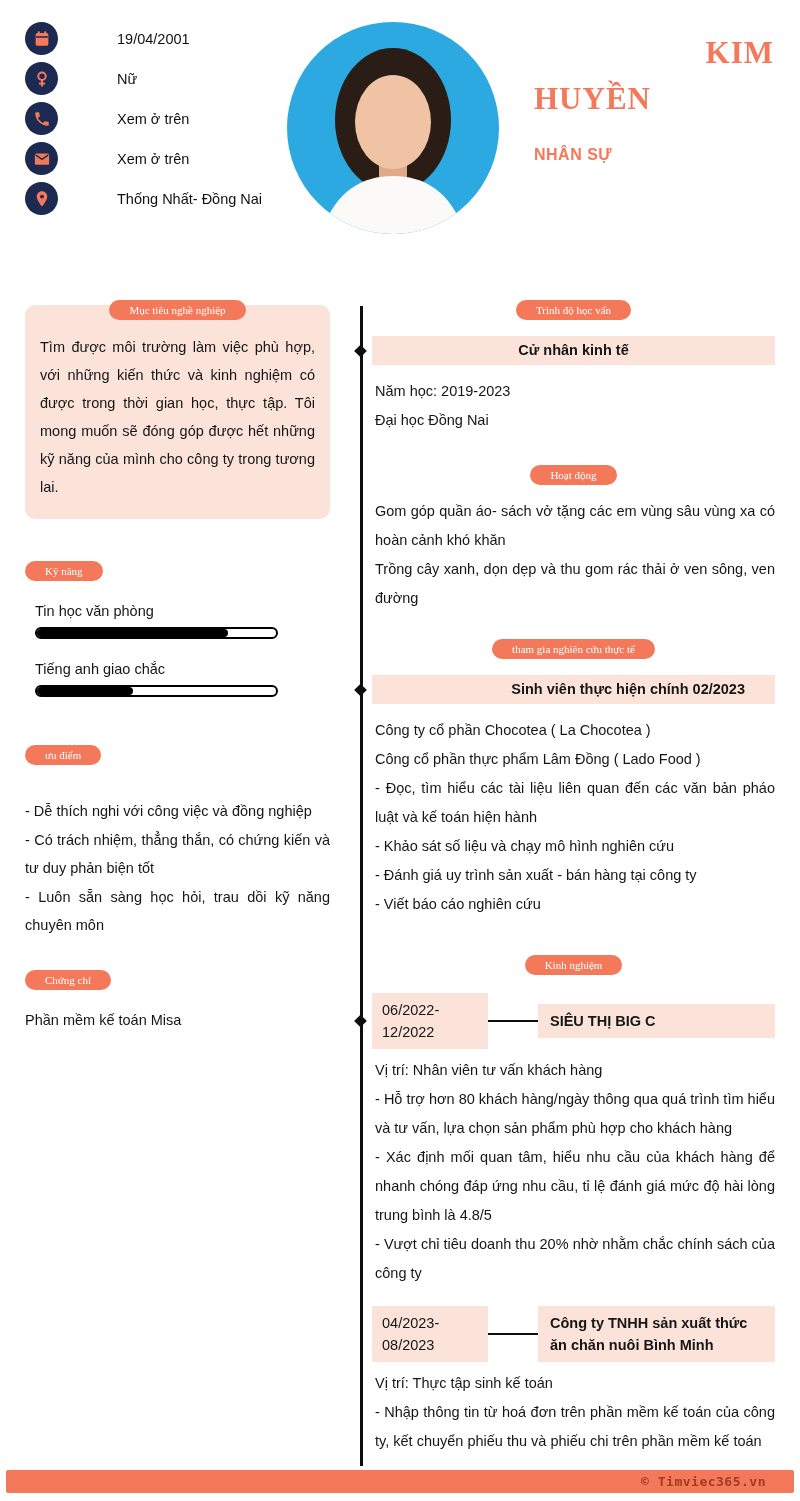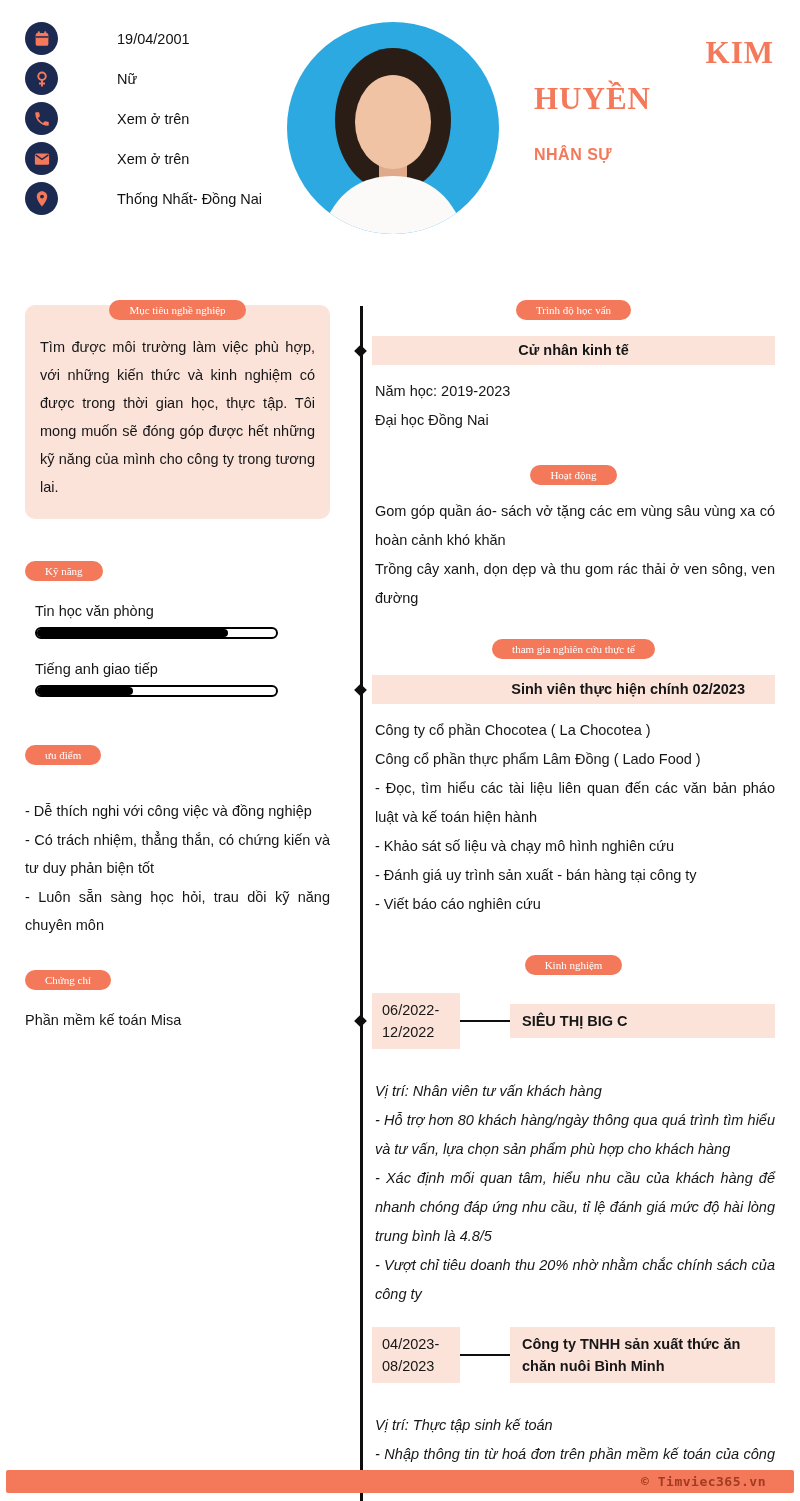--- a/index.html
+++ b/index.html
@@ -68,26 +68,26 @@
   .diamond { position:absolute; left:-16px; top:50%; width:9px; height:9px;
              background:#0e0e0e; transform:translateY(-50%) rotate(45deg); }
   .entry-lines { margin-top:12px; padding-left:3px; font-size:14.5px; line-height:29px; }
   .entry-lines p { margin:0; }
   .justify p { text-align:justify; }
   .sec-gap-30 { margin-top:30px; }
   .sec-gap-26 { margin-top:26px; }
   .sec-gap-36 { margin-top:36px; }
 
   .job-row { display:flex; align-items:center; position:relative; margin-top:18px; }
-  .date-box { width:88px; flex-shrink:0; background:#FBE3DA; padding:6px 10px;
+  .date-box { width:116px; flex-shrink:0; background:#FBE3DA; padding:6px 10px;
               font-size:14.5px; line-height:22px; }
   .connector { width:50px; height:2.5px; background:#0e0e0e; flex-shrink:0; }
   .company-bar { flex:1; background:#FBE3DA; padding:6px 12px; font-weight:bold;
                  font-size:14.5px; line-height:22px; text-align:left; }
-  .job-lines { margin-top:28px; padding-left:3px; font-size:14.5px; line-height:29px;font-style:italic; }
+  .job-lines { margin-top:7px; padding-left:3px; font-size:14.5px; line-height:29px; }
   .job-lines p { margin:0; text-align:justify; }
 
   
   .footer { position:absolute; left:6px; right:6px; bottom:8px; height:23px;
             background:#F4795B; display:flex; align-items:center;
             justify-content:flex-end; padding-right:28px; border-radius:2px; }
   .footer a { color:#A13C20; font-size:13px; font-weight:bold; text-decoration:none;
               font-family:"DejaVu Sans Mono", monospace; letter-spacing:.5px; }
 </style>
 </head>
@@ -174,21 +174,21 @@
 
       <section class="sec-skills">
         <div class="pill">Kỹ năng</div>
         <div class="skill">
           <div class="skill-label">Tin học văn phòng</div>
           <div class="skill-bar">
             <div class="skill-fill" style="width: 80%;"></div>
           </div>
         </div>
         <div class="skill">
-          <div class="skill-label">Tiếng anh giao tiếp</div>
+          <div class="skill-label">Tiếng anh giao chắc</div>
           <div class="skill-bar">
             <div class="skill-fill" style="width: 40%;"></div>
           </div>
         </div>
       </section>
 
       <section class="sec-strengths">
         <div class="pill">ưu điểm</div>
         <div class="bullets">
           <p>- Dễ thích nghi với công việc và đồng nghiệp</p>

